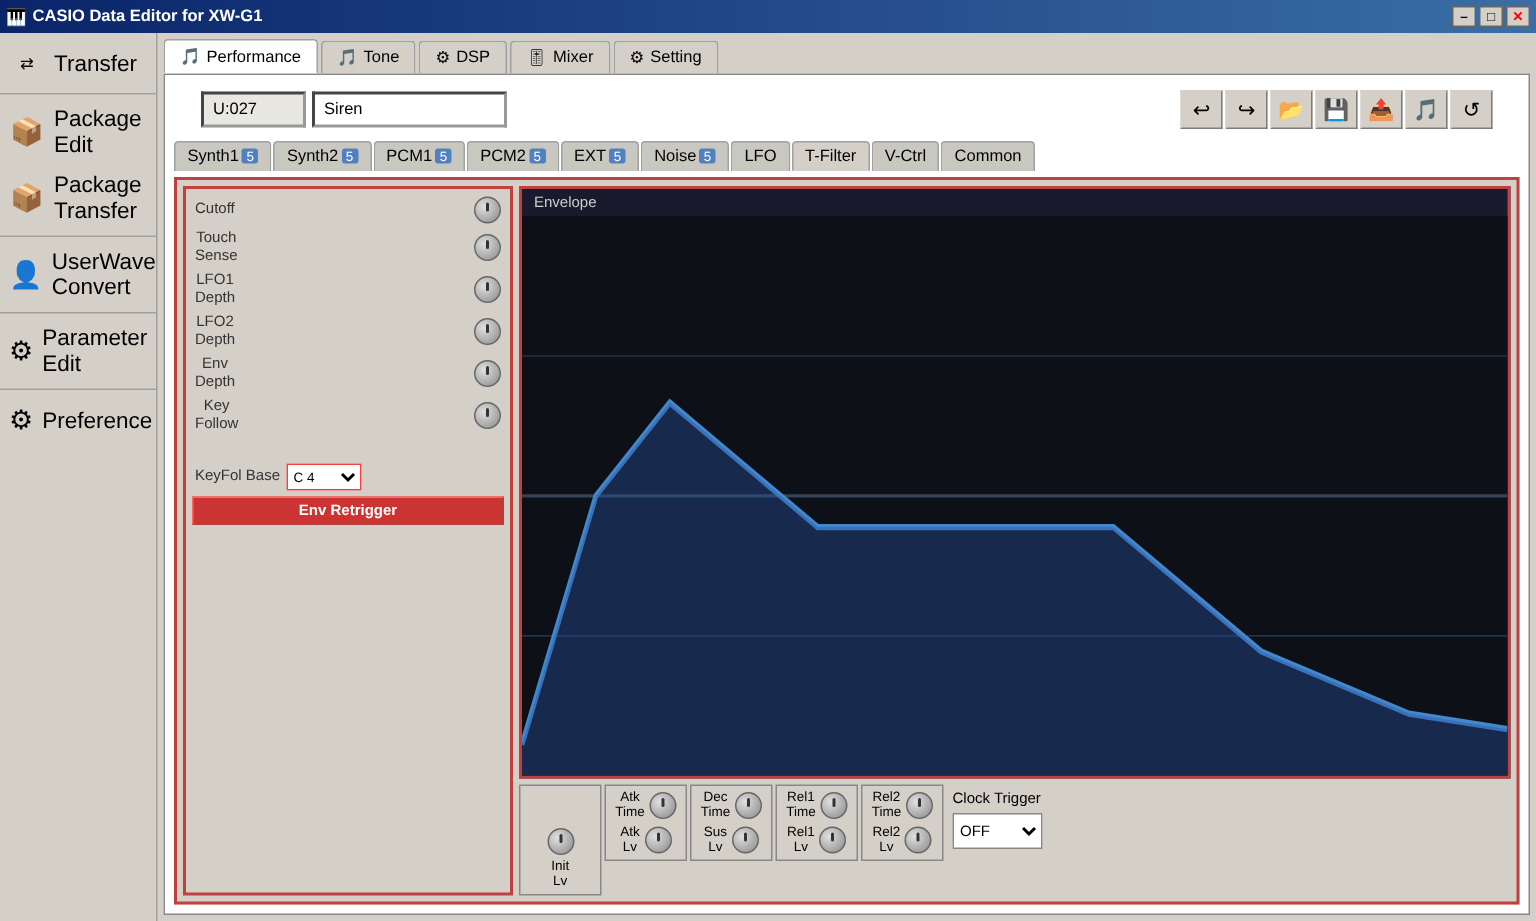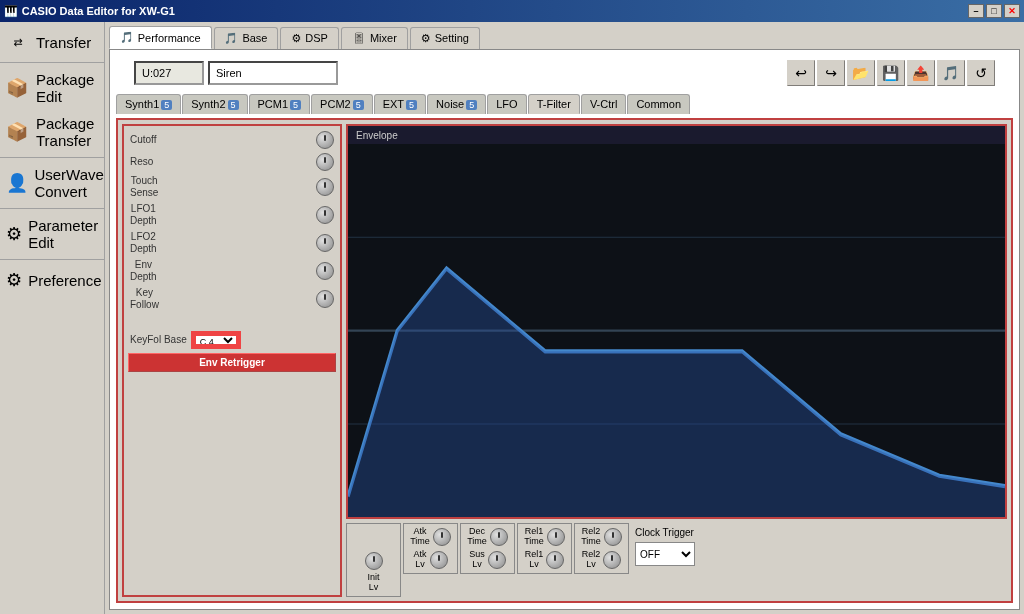--- a/index.html
+++ b/index.html
@@ -306,21 +306,21 @@
       display: flex;
       align-items: center;
       gap: 4px;
       padding: 2px;
       margin-top: 15px;
     }
     .keyfol-select {
       width: 50px;
       height: 18px;
       font-size: 9px;
-      border: 5px solid #ef4444;
+      border: 1px solid #ef4444;
       background: white;
     }
 
     .env-retrigger-btn {
       background: #cc3333;
       color: white;
       border: 1px outset #ff6666;
       padding: 3px 8px;
       font-size: 10px;
       cursor: pointer;
@@ -424,21 +424,21 @@
 
     <div style="flex:1; display:flex; flex-direction:column; padding:4px;">
 
       <div class="nav-tabs-row" style="padding:0 0 0 0;">
         <div class="tab-btn active">
           <span>🎵</span>
           <span>Performance</span>
         </div>
         <div class="tab-btn">
           <span>🎵</span>
-          <span>Base</span>
+          <span>Tone</span>
         </div>
         <div class="tab-btn">
           <span>⚙</span>
           <span>DSP</span>
         </div>
         <div class="tab-btn">
           <span>🎚</span>
           <span>Mixer</span>
         </div>
         <div class="tab-btn">
@@ -481,24 +481,20 @@
         <div class="panel-area" style="min-height:0;">
 
           <div class="left-controls">
 
 
             <div class="control-row">
               <span class="control-label">Cutoff</span>
               <div class="knob"></div>
             </div>
 
-            <div class="control-row">
-              <span class="control-label">Reso</span>
-              <div class="knob"></div>
-            </div>
 
             <div class="control-row">
               <span class="control-label">Touch<br>Sense</span>
               <div class="knob"></div>
             </div>
 
             <div class="control-row">
               <span class="control-label">LFO1<br>Depth</span>
               <div class="knob"></div>
             </div>

